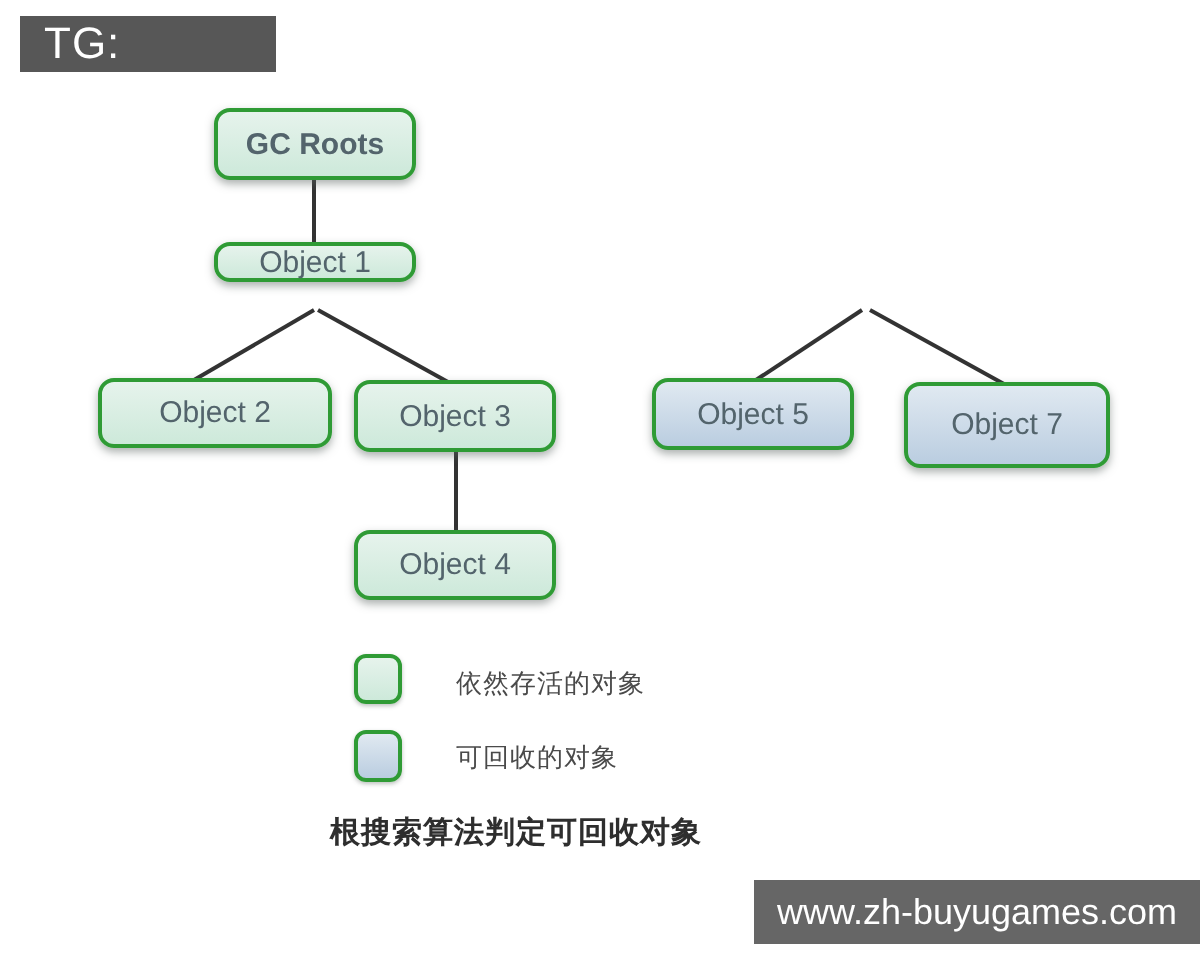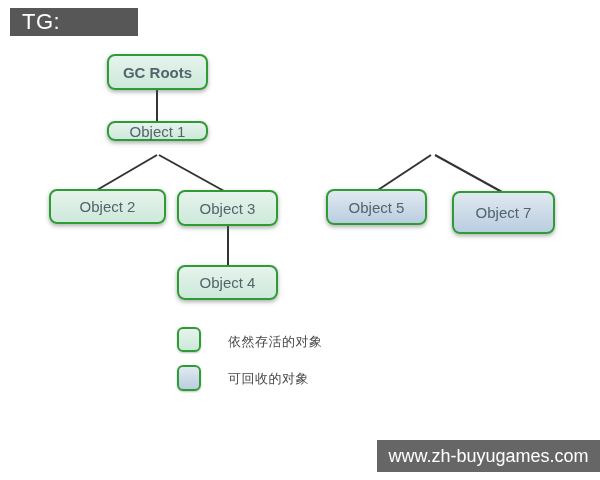--- a/index.html
+++ b/index.html
@@ -101,16 +101,17 @@
   <div class="node alive" id="node-object-3">Object 3</div>
   <div class="node alive" id="node-object-4">Object 4</div>
   <div class="node recyclable" id="node-object-6">Object 5</div>
   <div class="node recyclable" id="node-object-7">Object 7</div>
 
   <div class="legend-swatch" id="legend-swatch-alive"></div>
   <div class="legend-label" id="legend-label-alive">依然存活的对象</div>
   <div class="legend-swatch" id="legend-swatch-recyclable"></div>
   <div class="legend-label" id="legend-label-recyclable">可回收的对象</div>
 
+  <div class="caption">根搜索算法判定可回收对象</div>
 
   <div class="footer-bar">www.zh-buyugames.com</div>
 
 </div>
 
 </body></html>

